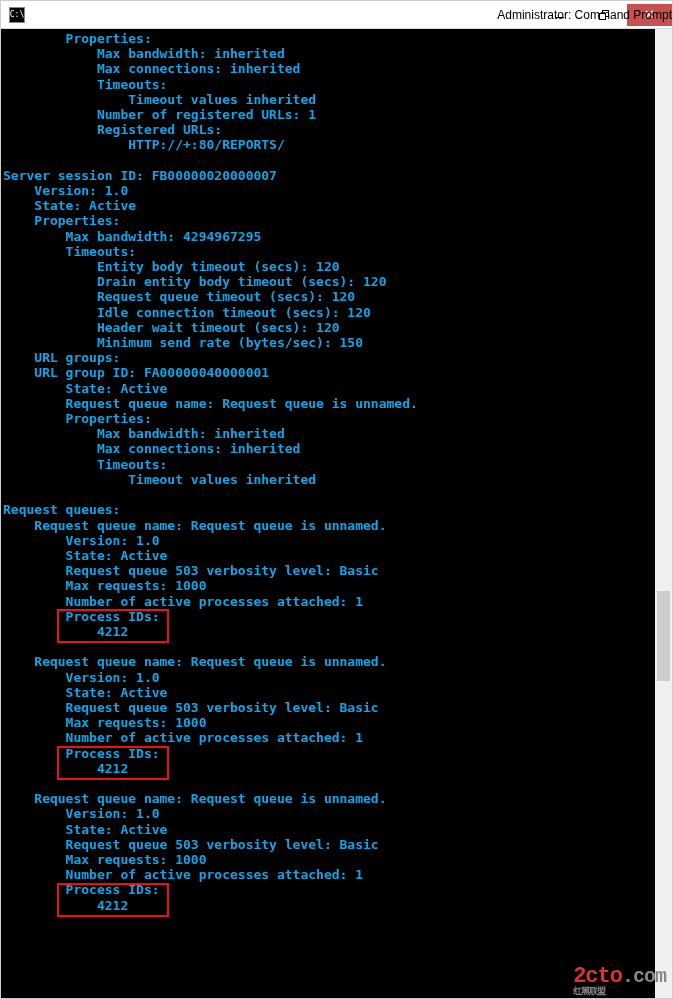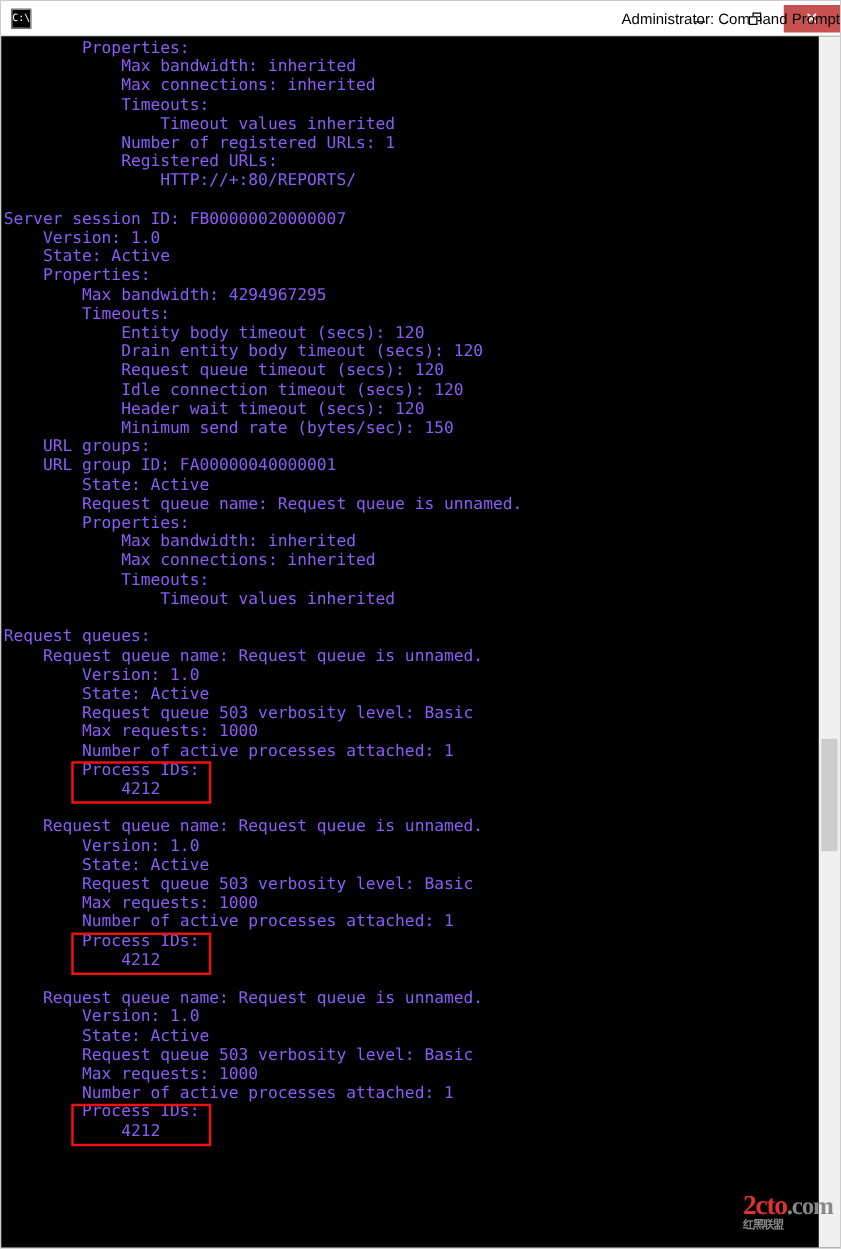--- a/index.html
+++ b/index.html
@@ -64,30 +64,30 @@
   .winbtn.max { position: relative; }
   .winbtn.max .sq1 { width:7px; height:7px; border:1px solid #000; position:absolute; top:6px; left:20px;}
   .winbtn.max .sq2 { width:7px; height:7px; border:1px solid #000; position:absolute; top:9px; left:17px; background:#fff;}
   .winbtn.close {
     background: #c75050;
     color: #fff;
     font-size: 13px;
   }
   .terminal {
     background: #000;
-    color: #8b5cf6;
+    color: #0ea5e9;
     font-family: Consolas, "Lucida Console", monospace;
     font-size: 13px;
     line-height: 15.2px;
     white-space: pre;
     padding: 2px 0 0 2px;
     height: 969px;
     overflow: hidden;
     position: relative;
-    font-weight: normal;
+    font-weight: bold;
   }
   .scrollbar {
     position: absolute;
     right: 0; top: 28px;
     width: 17px;
     height: 969px;
     background: #f0f0f0;
   }
   .thumb {
     position: absolute;
@@ -97,22 +97,22 @@
     background: #cdcdcd;
   }
   .redbox {
     position: absolute;
     border: 2px solid #e11;
     pointer-events: none;
   }
   .watermark {
     position: absolute;
     right: 6px;
-    bottom: 12px;
-    font-family: Liberation Serif, serif;
+    bottom: 0;
+    font-family: Liberation Mono, monospace;
     font-weight: bold;
     font-size: 22px;
     color: #d33;
     letter-spacing: -1px;
   }
   .watermark .o { color: #d33; }
   .watermark .gray { color: #888; font-size:20px;}
   .watermark .sub {
     font-size: 9px;
     color: #888;

